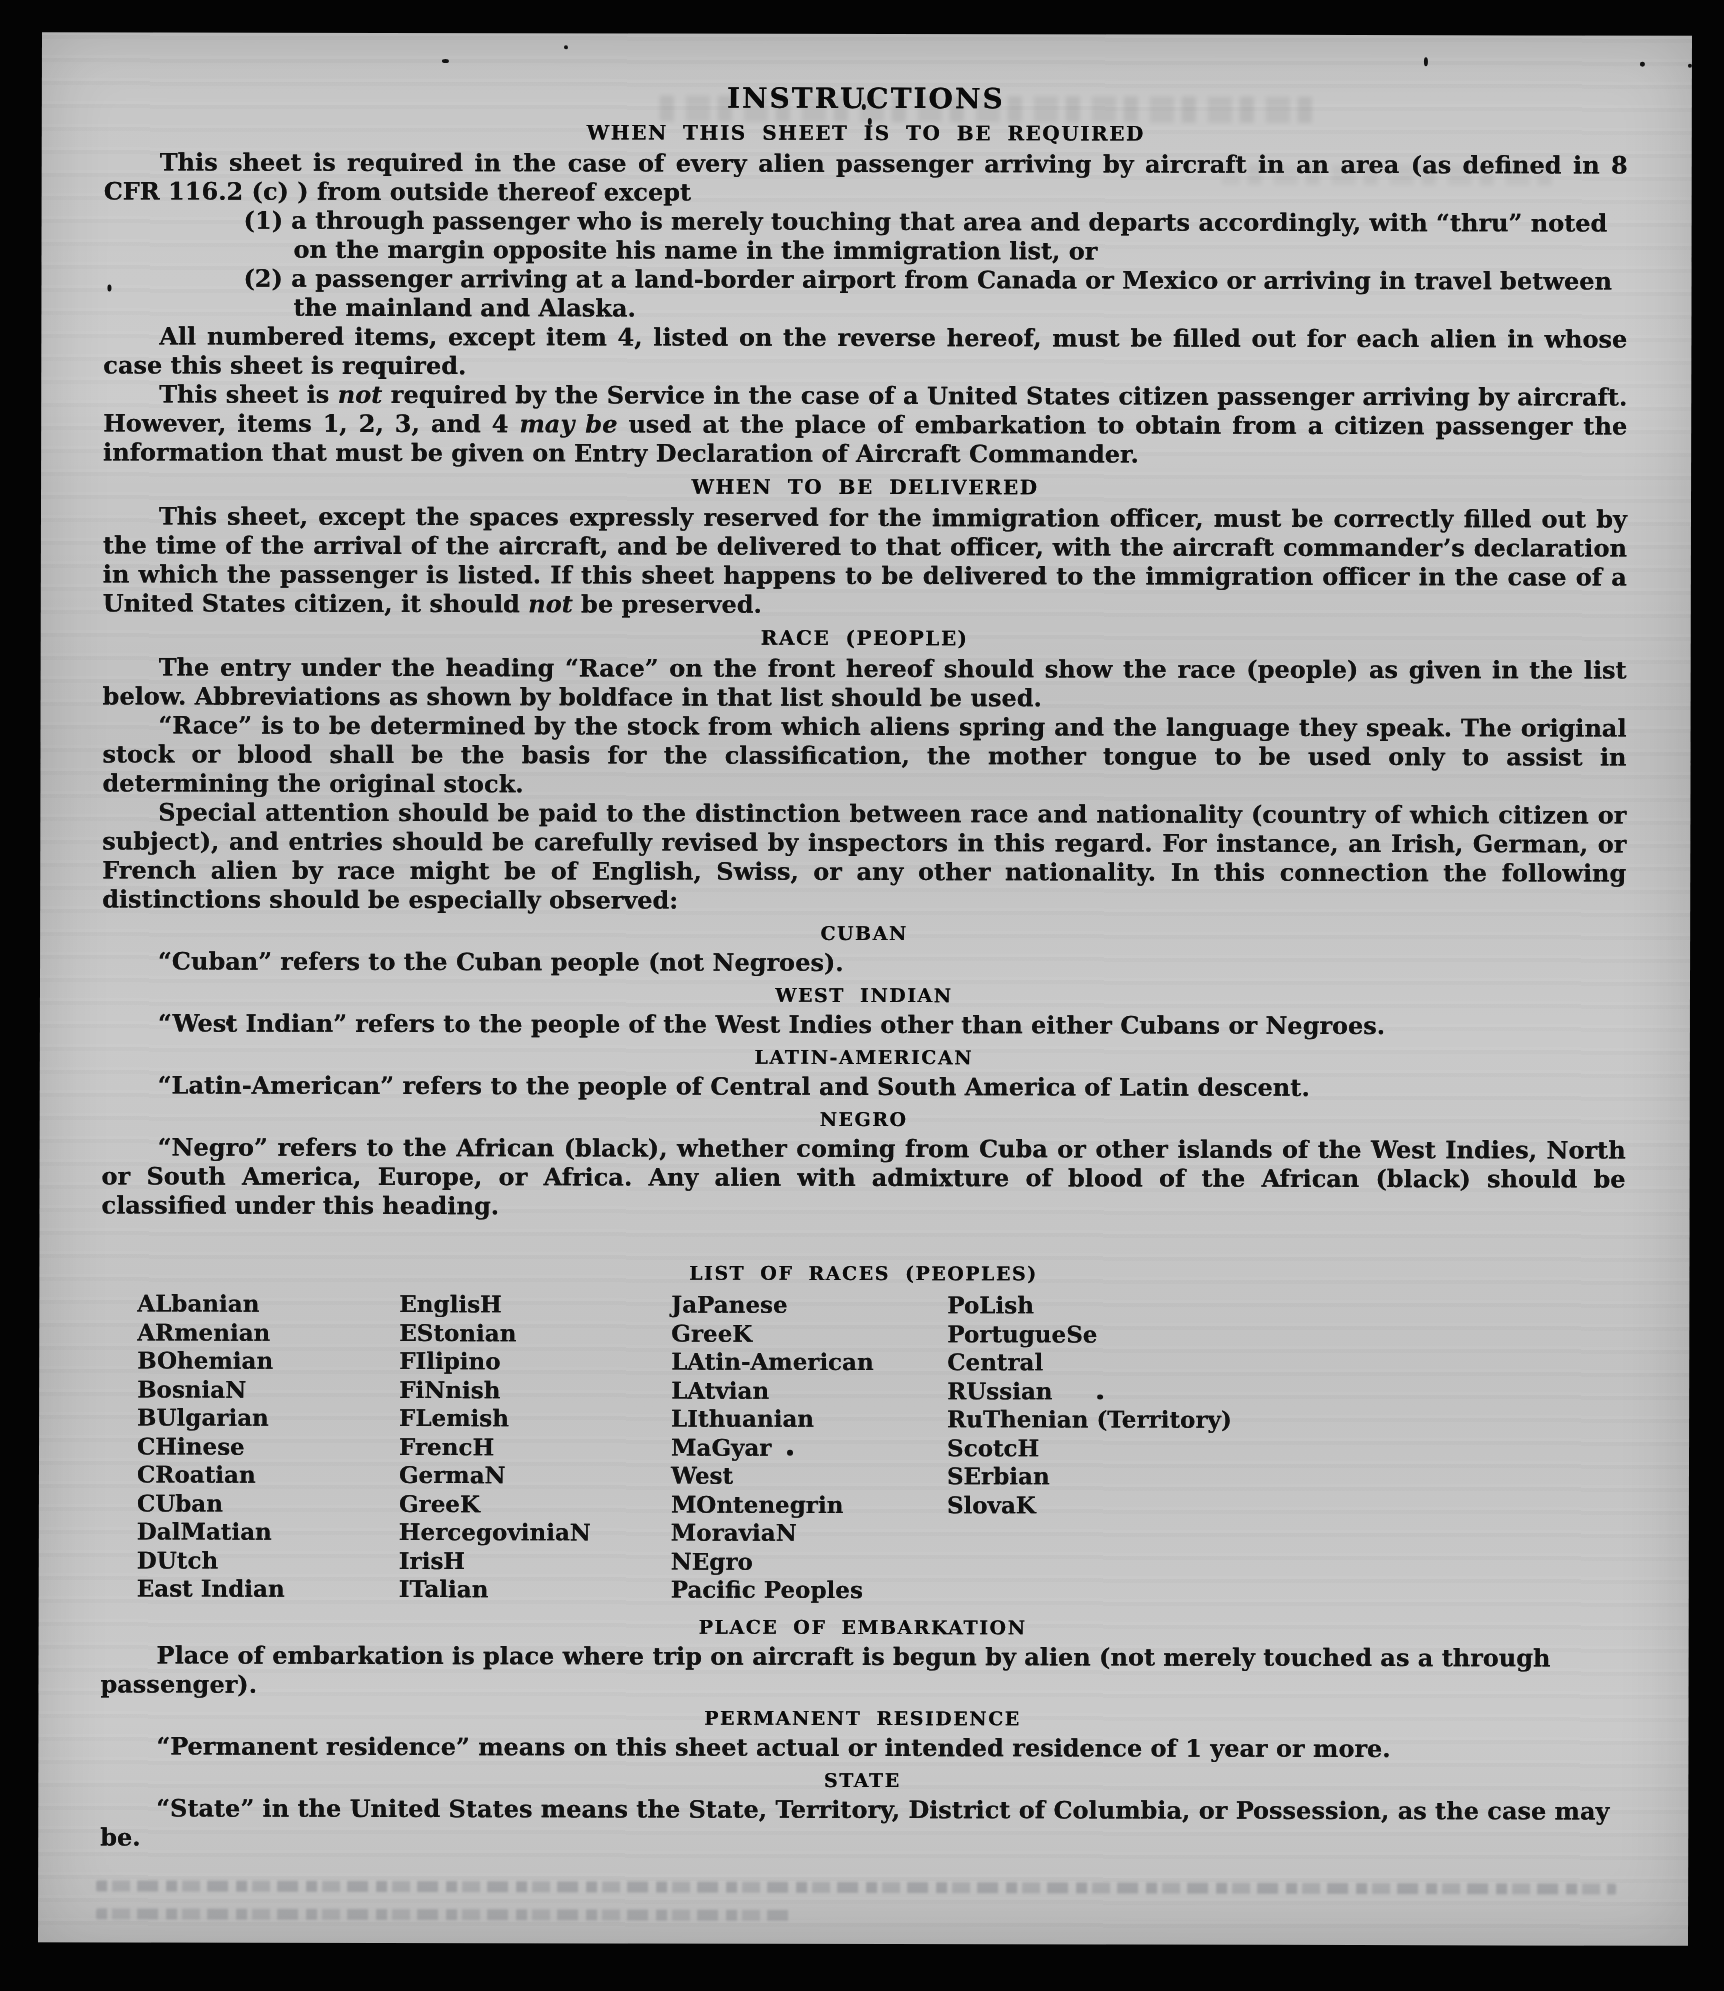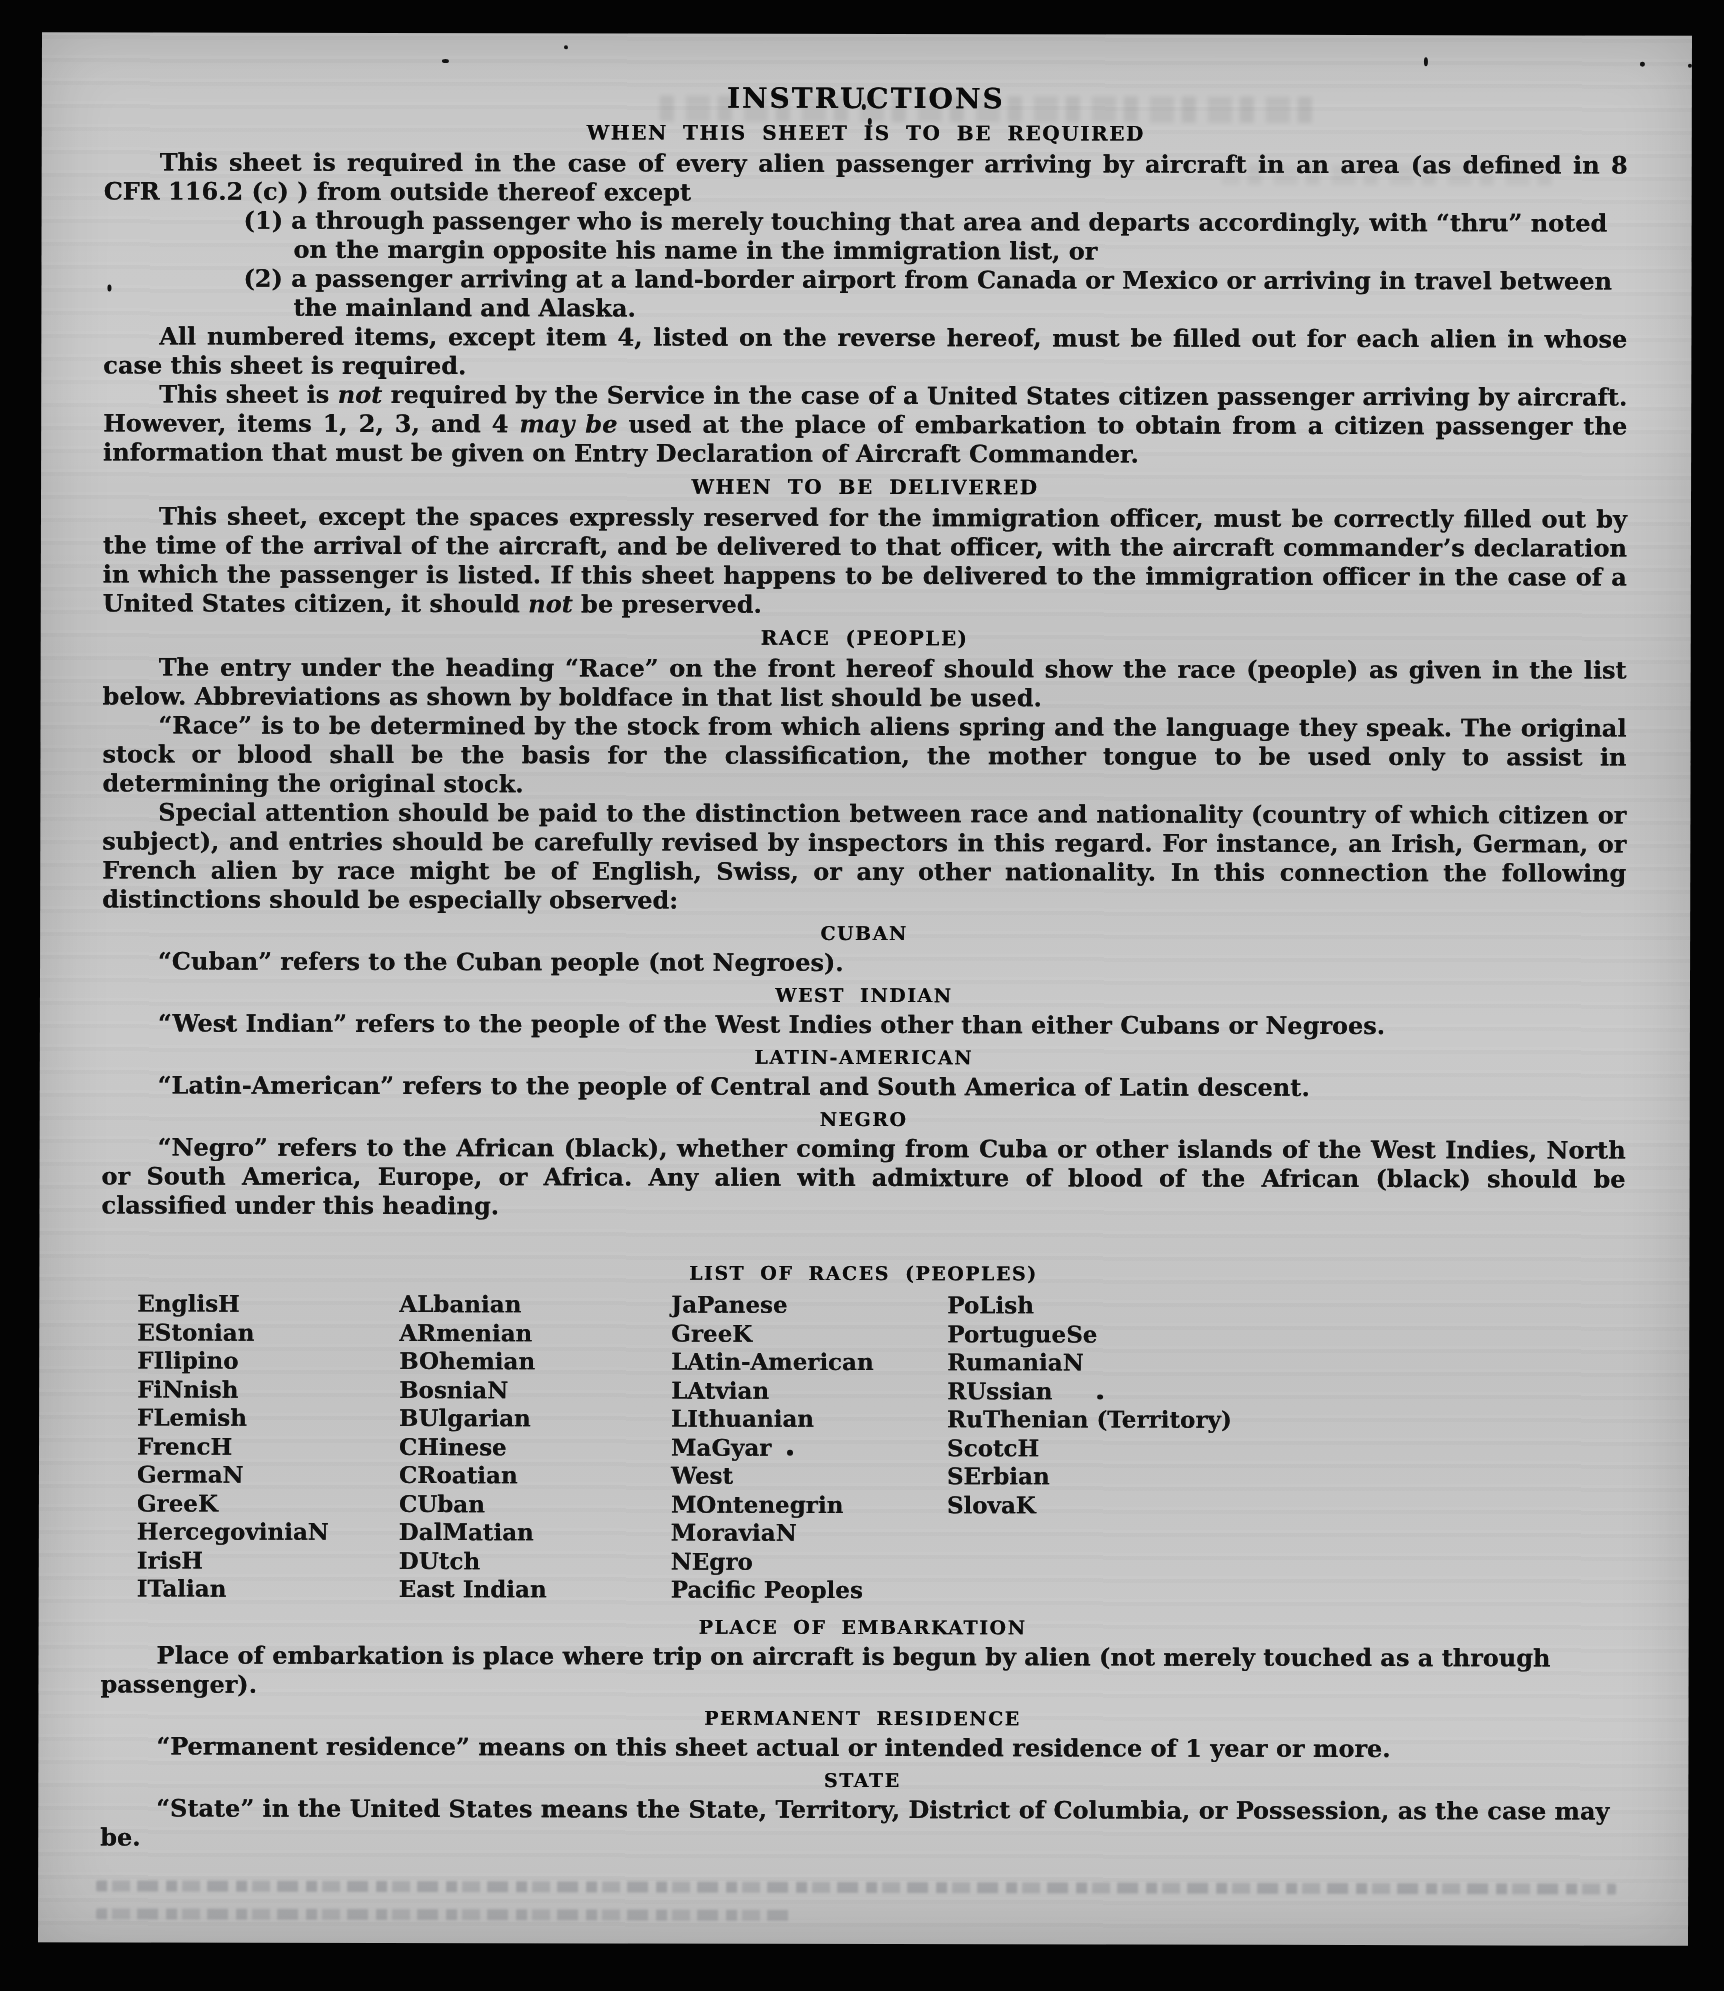--- a/index.html
+++ b/index.html
@@ -128,62 +128,62 @@
 
     <h2 class="subhead small">LATIN-AMERICAN</h2>
     <p class="body nojust"><span>“Latin-American” refers to the people of Central and South America of Latin descent.</span></p>
 
     <h2 class="subhead small">NEGRO</h2>
     <p class="body"><span>“Negro” refers to the African (black), whether coming from Cuba or other islands of the West Indies, North or South America, Europe, or Africa. Any alien with admixture of blood of the African (black) should be classified under this heading.</span></p>
 
     <h2 class="subhead small" style="margin-top:40px;">LIST OF RACES (PEOPLES)</h2>
     <div class="races">
       <div class="race-col">
+          <div class="race-item">ALbanian</div>
+          <div class="race-item">ARmenian</div>
+          <div class="race-item">BOhemian</div>
+          <div class="race-item">BosniaN</div>
+          <div class="race-item">BUlgarian</div>
+          <div class="race-item">CHinese</div>
+          <div class="race-item">CRoatian</div>
+          <div class="race-item">CUban</div>
+          <div class="race-item">DalMatian</div>
+          <div class="race-item">DUtch</div>
+          <div class="race-item">East Indian</div>
+        </div>
+      <div class="race-col">
           <div class="race-item">EnglisH</div>
           <div class="race-item">EStonian</div>
           <div class="race-item">FIlipino</div>
           <div class="race-item">FiNnish</div>
           <div class="race-item">FLemish</div>
           <div class="race-item">FrencH</div>
           <div class="race-item">GermaN</div>
           <div class="race-item">GreeK</div>
           <div class="race-item">HercegoviniaN</div>
           <div class="race-item">IrisH</div>
           <div class="race-item">ITalian</div>
         </div>
       <div class="race-col">
-          <div class="race-item">ALbanian</div>
-          <div class="race-item">ARmenian</div>
-          <div class="race-item">BOhemian</div>
-          <div class="race-item">BosniaN</div>
-          <div class="race-item">BUlgarian</div>
-          <div class="race-item">CHinese</div>
-          <div class="race-item">CRoatian</div>
-          <div class="race-item">CUban</div>
-          <div class="race-item">DalMatian</div>
-          <div class="race-item">DUtch</div>
-          <div class="race-item">East Indian</div>
-        </div>
-      <div class="race-col">
           <div class="race-item">JaPanese</div>
           <div class="race-item">GreeK</div>
           <div class="race-item">LAtin-American</div>
           <div class="race-item">LAtvian</div>
           <div class="race-item">LIthuanian</div>
           <div class="race-item">MaGyar</div>
           <div class="race-item">West</div>
           <div class="race-item">MOntenegrin</div>
           <div class="race-item">MoraviaN</div>
           <div class="race-item">NEgro</div>
           <div class="race-item">Pacific Peoples</div>
         </div>
       <div class="race-col">
           <div class="race-item">PoLish</div>
           <div class="race-item">PortugueSe</div>
-          <div class="race-item">RumaniaN</div>
+          <div class="race-item">Central</div>
           <div class="race-item">RUssian</div>
           <div class="race-item">RuThenian (Territory)</div>
           <div class="race-item">ScotcH</div>
           <div class="race-item">SErbian</div>
           <div class="race-item">SlovaK</div>
         </div>
     </div>
 
     <h2 class="subhead small" style="margin-top:10px;">PLACE OF EMBARKATION</h2>
     <p class="body nojust"><span>Place of embarkation is place where trip on aircraft is begun by alien (not merely touched as a through passenger).</span></p>

